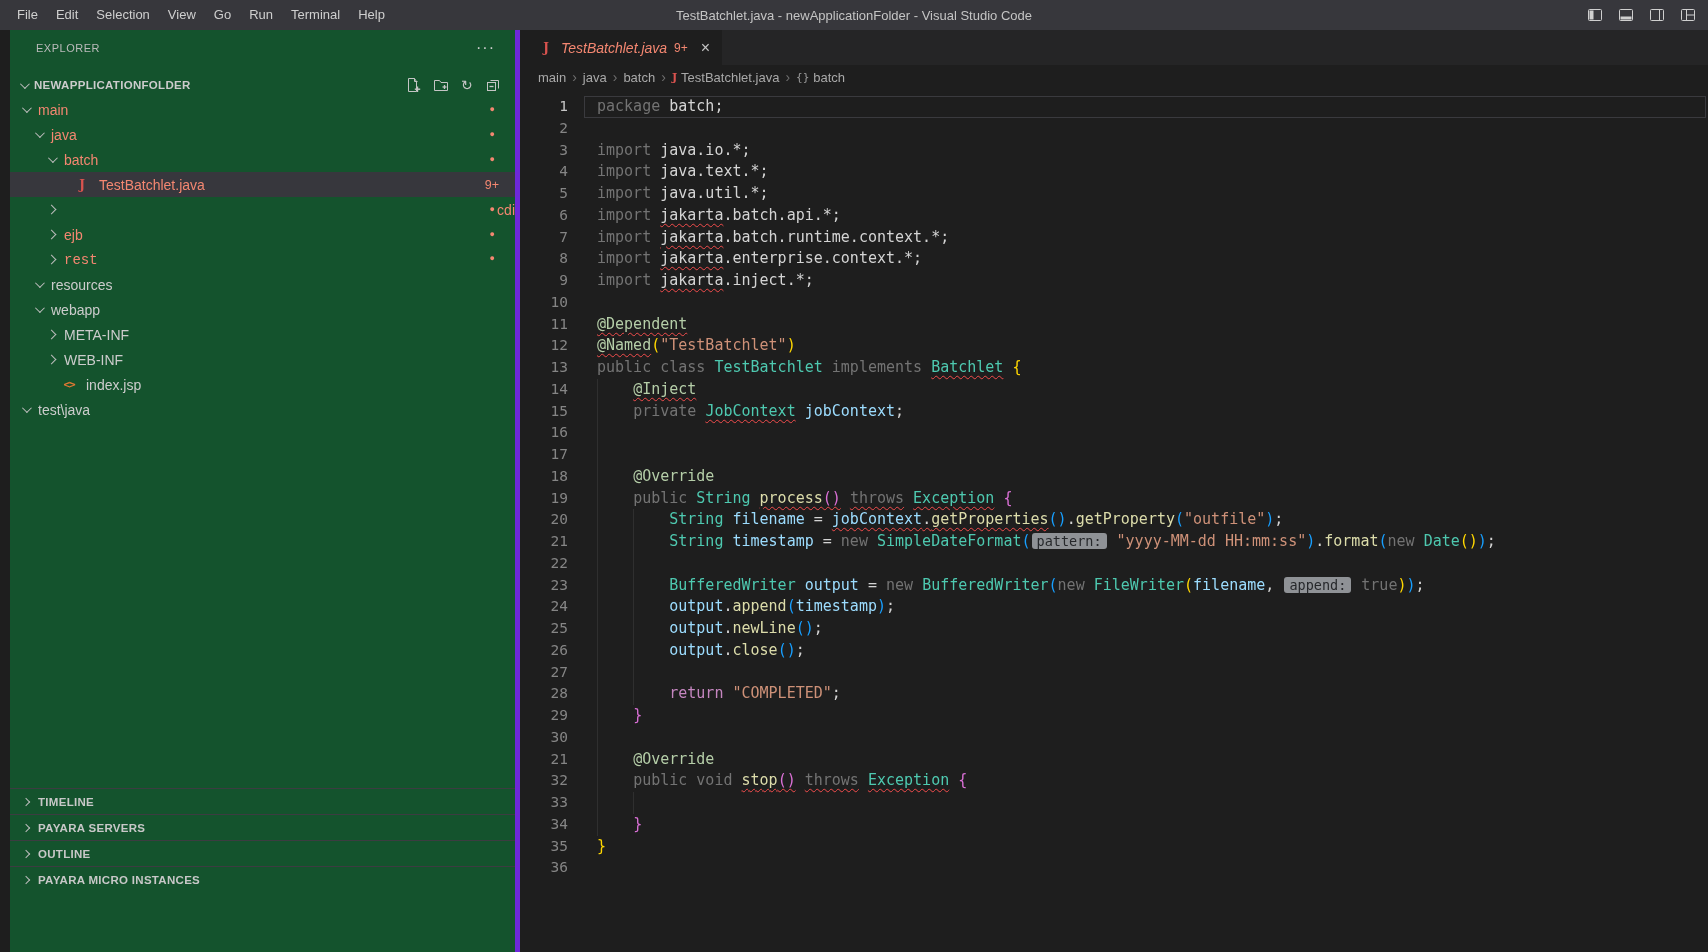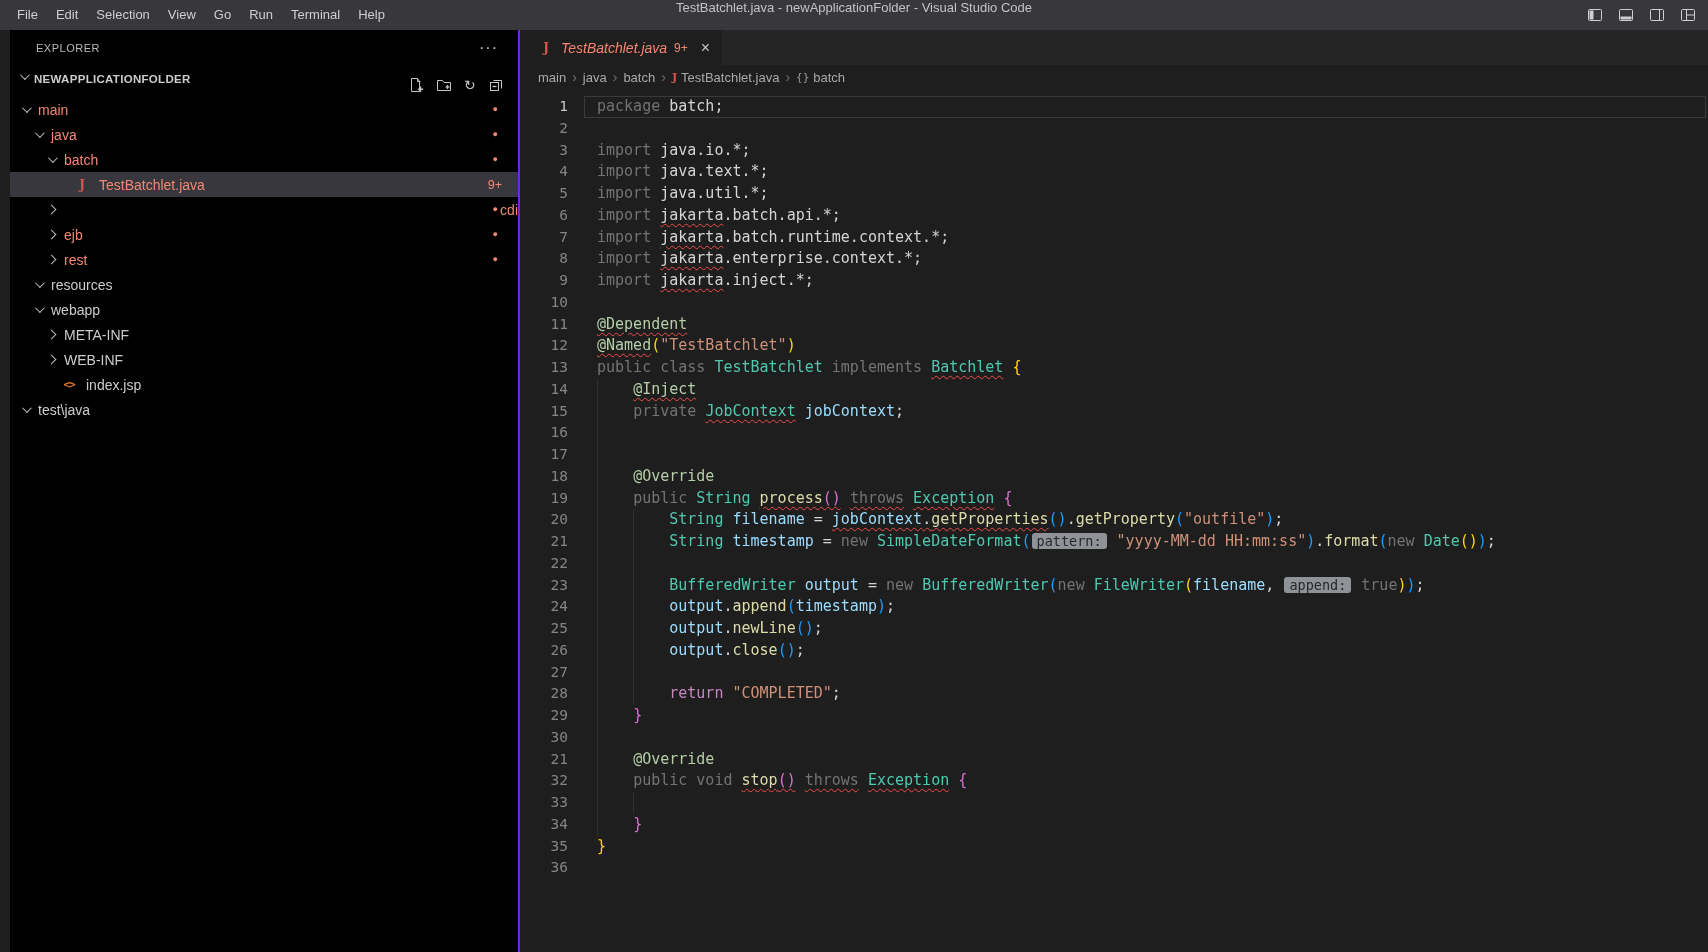--- a/index.html
+++ b/index.html
@@ -1,31 +1,31 @@
 <!DOCTYPE html>
 <html><head>
 <meta charset="utf-8">
 <style>
   *{margin:0;padding:0;box-sizing:border-box}
   html,body{width:1708px;height:952px;overflow:hidden}
   body{background:#1e1e1e;font-family:"Liberation Sans","DejaVu Sans",sans-serif;color:#cccccc;position:relative}
 
   
-  .titlebar{position:absolute;top:0;left:0;right:0;height:30px;background:#37373c;display:flex;align-items:flex-start;font-size:13px;color:#cfcfcf;z-index:5}
+  .titlebar{position:absolute;top:0;left:0;right:0;height:30px;background:#37373c;display:flex;align-items:center;font-size:13px;color:#cfcfcf;z-index:5}
   .menu-bar{display:flex;margin-left:8px;z-index:2}
   .menu-item{padding:0 9px;line-height:30px;cursor:default}
   .win-title{position:absolute;left:0;right:0;text-align:center;font-size:13px;color:#c4c4c4;pointer-events:none}
   .layout-icons{position:absolute;right:12px;top:0;height:30px;display:flex;align-items:center;gap:15px;z-index:2}
   .layout-icons svg{display:block}
 
   
-  .sidebar{position:absolute;top:30px;left:10px;width:510px;bottom:0;background:#000000;border-right:2px solid #6d28d9}
+  .sidebar{position:absolute;top:30px;left:10px;width:510px;bottom:0;background:#14532d;border-right:5px solid #6d28d9}
   .explorer-head{position:absolute;top:0;left:0;right:0;height:35px;display:flex;align-items:center;padding:0 20px 0 26px;font-size:11px;letter-spacing:.5px;color:#bbbbbb}
   .more-ico{margin-left:auto;font-size:16px;color:#cccccc;letter-spacing:1px;cursor:pointer}
-  .root-row{position:absolute;top:43px;left:0;right:0;height:24px;display:flex;padding:0 14px 0 10px;font-weight:bold;font-size:11.5px;letter-spacing:.3px;color:#cccccc}
+  .root-row{position:absolute;top:43px;left:0;right:0;height:24px;display:flex;align-items:center;padding:0 14px 0 10px;font-weight:bold;font-size:11.5px;letter-spacing:.3px;color:#cccccc}
   .root-row .chev{margin-right:7px}
   .root-actions{margin-left:auto;display:flex;gap:12px;align-items:center}
   .act-ico{width:16px;height:16px;display:block;cursor:pointer}
   .refresh-ico{font-family:"DejaVu Sans",sans-serif;font-size:14px;font-weight:normal;color:#c5c5c5;line-height:16px;cursor:pointer}
 
   .file-tree{position:absolute;top:67px;left:0;right:0}
   .tree-row{height:25px;display:flex;align-items:center;font-size:14px;color:#cccccc;position:relative;cursor:pointer}
   .tree-row.selected{background:#37373d}
   .chev{display:inline-block;width:7px;height:7px;border-right:1.4px solid #bcbcbc;border-bottom:1.4px solid #bcbcbc;flex:none}
   .chev.down{transform:rotate(45deg) translateY(-2px)}
@@ -173,21 +173,21 @@
       <div class="tree-row" style="padding-left: 38px; justify-content: space-between;">
         <span class="chev right"></span>
         <span class="tree-label err">cdi</span>
         <span class="dot">●</span>
       </div>
       <div class="tree-row" style="padding-left: 38px;">
         <span class="chev right"></span>
         <span class="tree-label err">ejb</span>
         <span class="dot">●</span>
       </div>
-      <div class="tree-row" style="padding-left: 38px;">
+      <div class="tree-row" style="padding-left: 38px; font-family: Liberation Mono, monospace;">
         <span class="chev right"></span>
         <span class="tree-label err">rest</span>
         <span class="dot">●</span>
       </div>
       <div class="tree-row" style="padding-left: 25px;">
         <span class="chev down"></span>
         <span class="tree-label">resources</span>
       </div>
       <div class="tree-row" style="padding-left: 25px;">
         <span class="chev down"></span>
@@ -205,20 +205,38 @@
         <span class="chev-spacer"></span>
         <span class="file-ico jsp-ico">&lt;&gt;</span>
         <span class="tree-label">index.jsp</span>
       </div>
       <div class="tree-row" style="padding-left: 12px;">
         <span class="chev down"></span>
         <span class="tree-label">test\java</span>
       </div>
     </div>
 
+  <div class="side-sections">
+      <div class="side-section">
+        <span class="chev right small"></span>
+        <span>TIMELINE</span>
+      </div>
+      <div class="side-section">
+        <span class="chev right small"></span>
+        <span>PAYARA SERVERS</span>
+      </div>
+      <div class="side-section">
+        <span class="chev right small"></span>
+        <span>OUTLINE</span>
+      </div>
+      <div class="side-section">
+        <span class="chev right small"></span>
+        <span>PAYARA MICRO INSTANCES</span>
+      </div>
+    </div>
 </div>
 
 <div class="editor">
   <div class="tabbar">
     <div class="tab active">
       <span class="file-ico java-ico">J</span>
       <span class="tab-label">TestBatchlet.java</span>
       <span class="tab-badge">9+</span>
       <span class="tab-close">×</span>
     </div>

